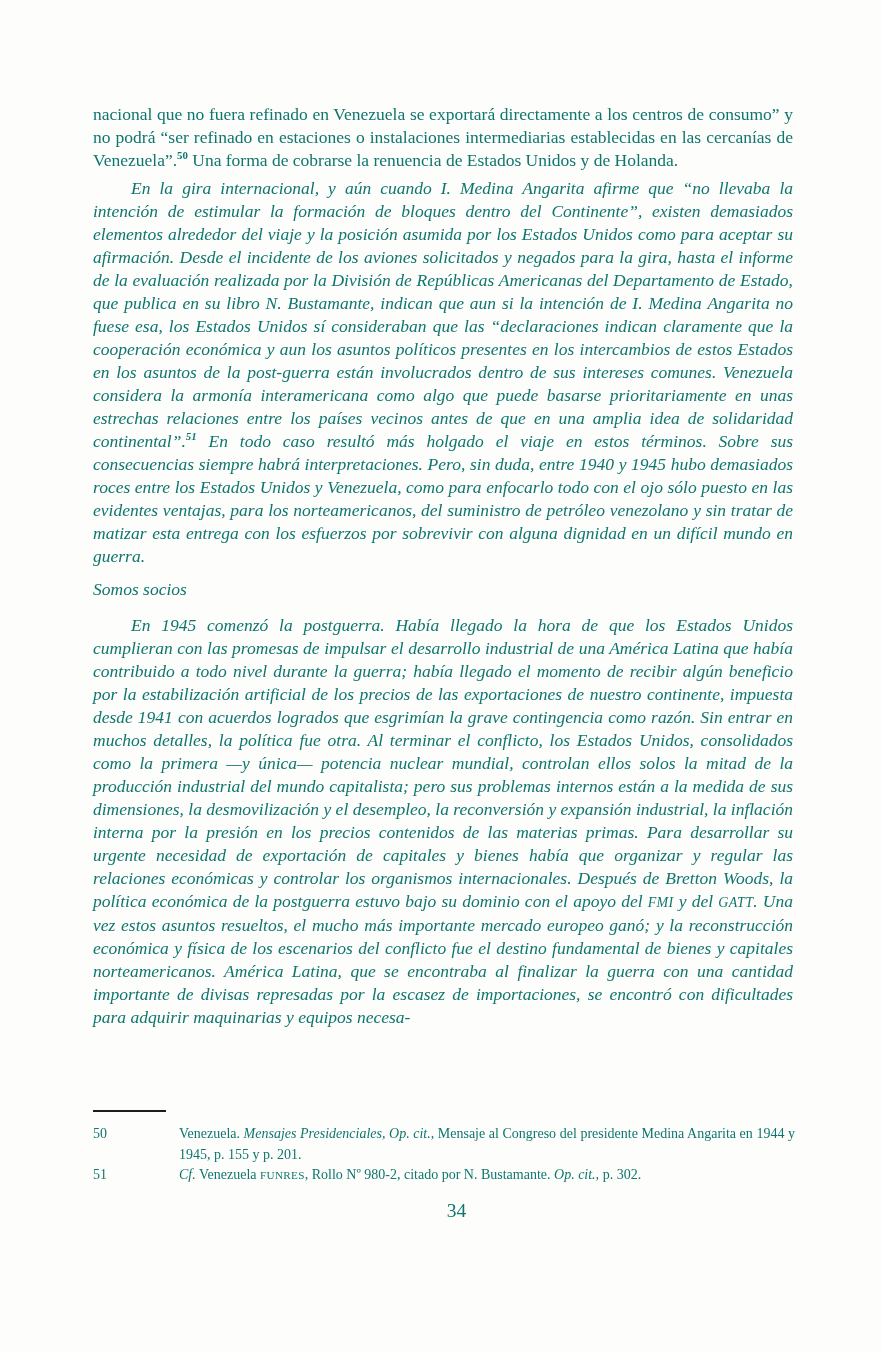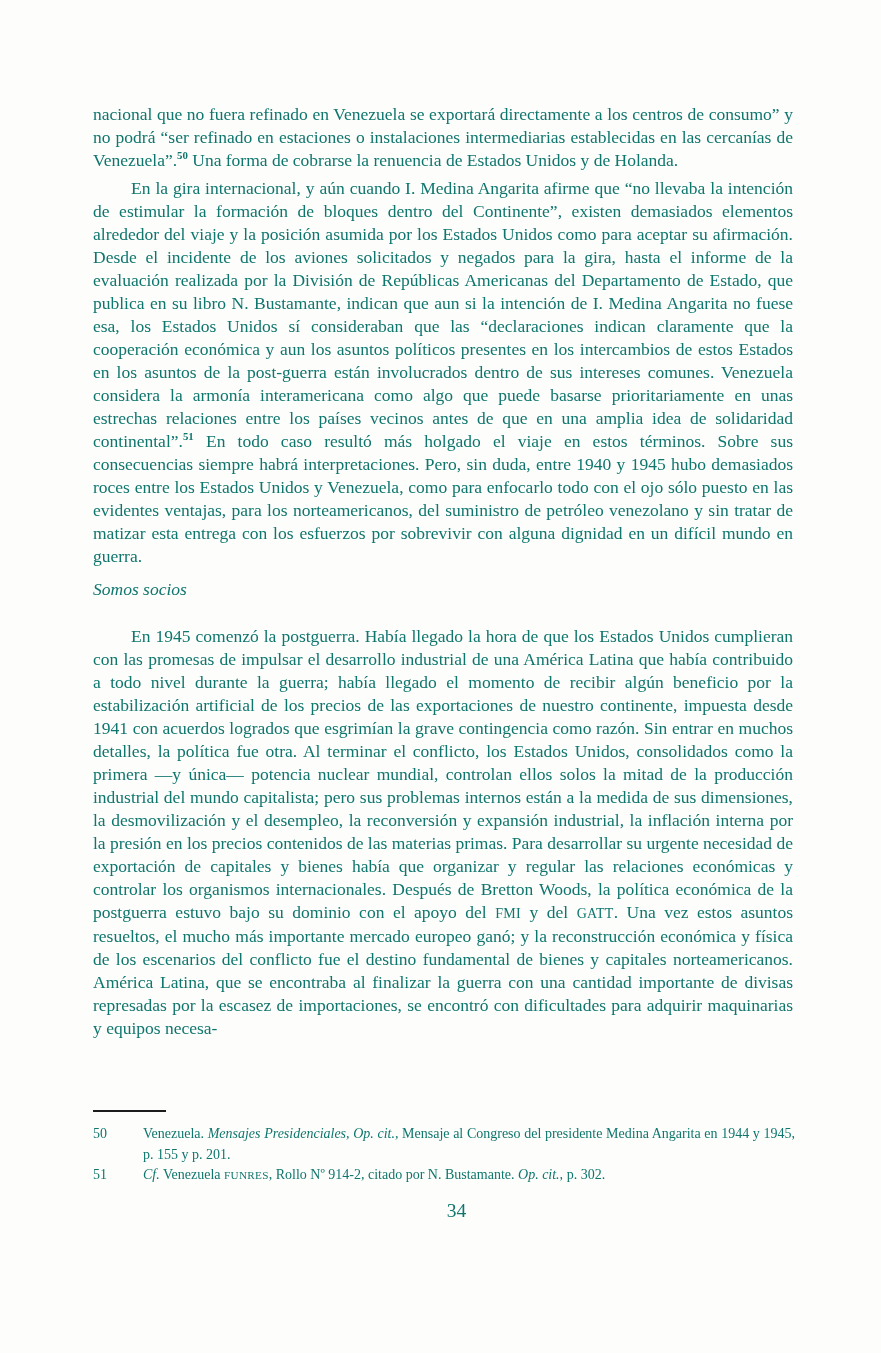--- a/index.html
+++ b/index.html
@@ -23,23 +23,23 @@
     width: 700px;
     font-size: 17.5px;
     line-height: 23px;
     text-align: justify;
   }
   .para {
     margin: 0 0 0 0;
     padding-top: 5px;
   }
   .para:first-child { padding-top: 0; }
-  .para.indent { text-indent: 38px; }
+  .para.indent { text-indent: 38px; font-style: italic; }
   .section-heading {
-    margin: 10px 0 24px 0;
+    margin: 10px 0 13px 0;
     font-style: italic;
     font-size: 17.5px;
     font-weight: normal;
     line-height: 23px;
     text-align: left;
   }
   .sup {
     font-size: 0.62em;
     vertical-align: super;
     line-height: 0;
@@ -65,20 +65,21 @@
   .fn {
     display: flex;
   }
   .fn-num {
     flex: none;
     width: 50px;
   }
   .fn-text {
     flex: 1;
     text-align: justify;
+    margin-left: 36px;
   }
   .page-number {
     position: absolute;
     top: 1200px;
     left: 16px;
     width: 100%;
     text-align: center;
     font-size: 19.5px;
   }
 </style>
@@ -100,19 +101,19 @@
 
   <div class="footnote-rule"></div>
 
   <div class="footnotes">
       <div class="fn">
         <span class="fn-num">50</span>
         <span class="fn-text"><span>Venezuela. </span><span class="i">Mensajes Presidenciales, Op. cit.,</span><span> Mensaje al Congreso del presidente Medina Angarita en 1944 y 1945, p. 155 y p. 201.</span></span>
       </div>
       <div class="fn">
         <span class="fn-num">51</span>
-        <span class="fn-text"><span class="i">Cf.</span><span> Venezuela </span><span class="sc">FUNRES</span><span>, Rollo Nº 914-2, citado por N. Bustamante. </span><span class="i">Op. cit.,</span><span> p. 302.</span></span>
+        <span class="fn-text"><span class="i">Cf.</span><span> Venezuela </span><span class="sc">FUNRES</span><span>, Rollo Nº 980-2, citado por N. Bustamante. </span><span class="i">Op. cit.,</span><span> p. 302.</span></span>
       </div>
     </div>
 
   <div class="page-number">34</div>
 
 </div>
 
 </body></html>

